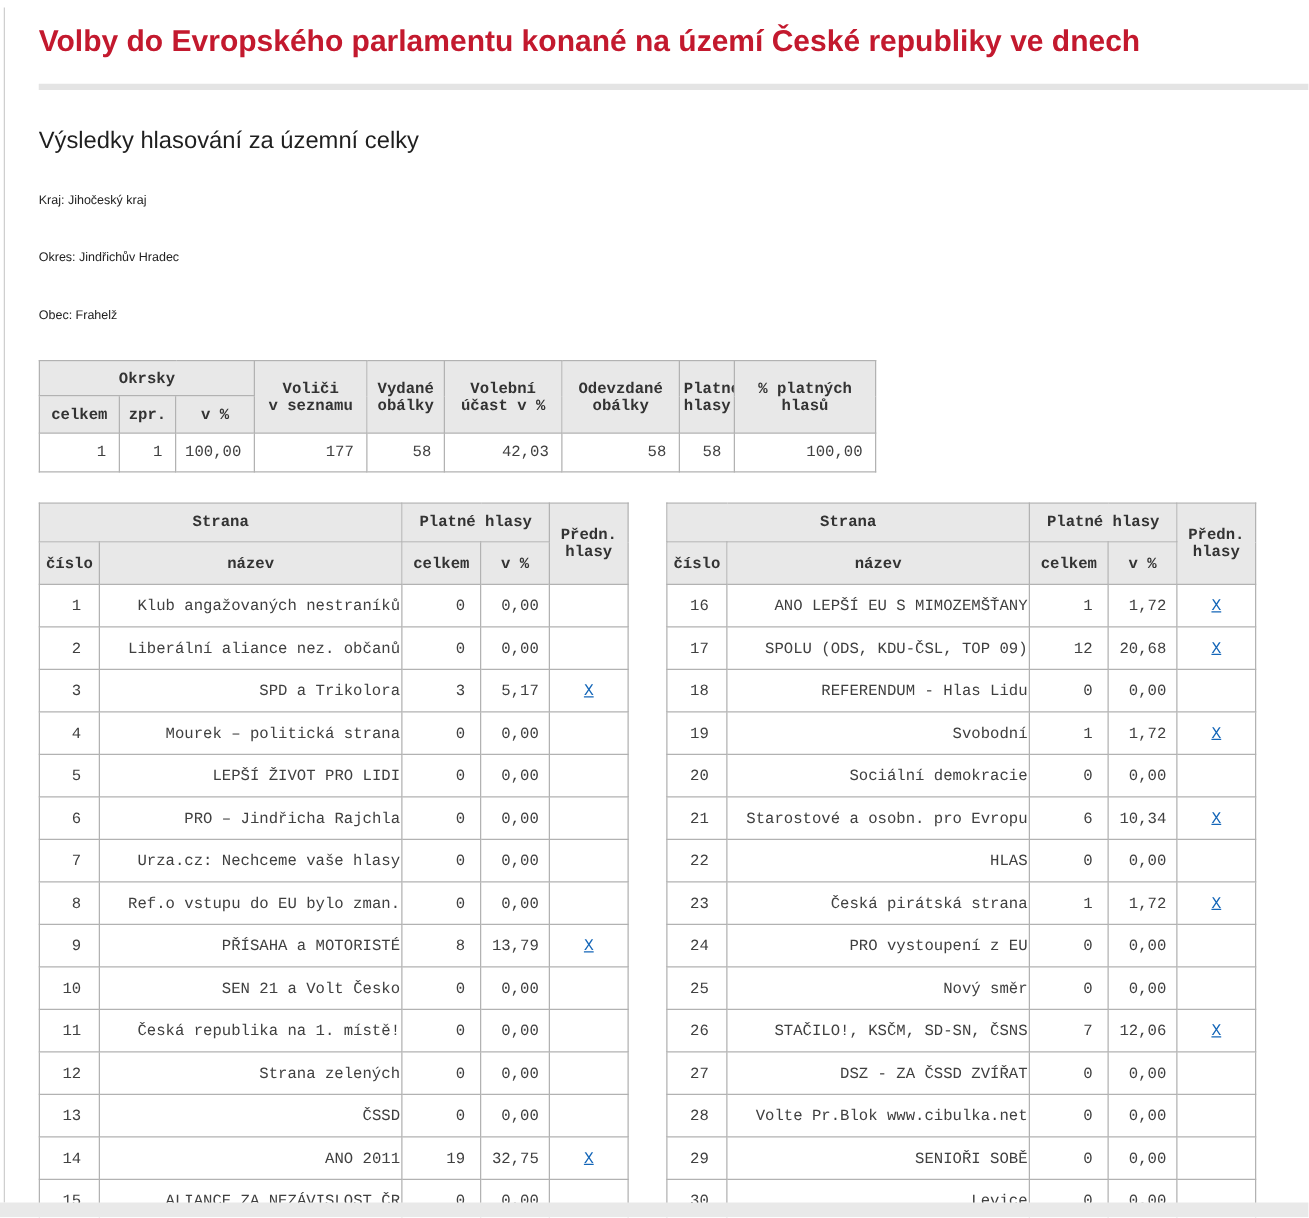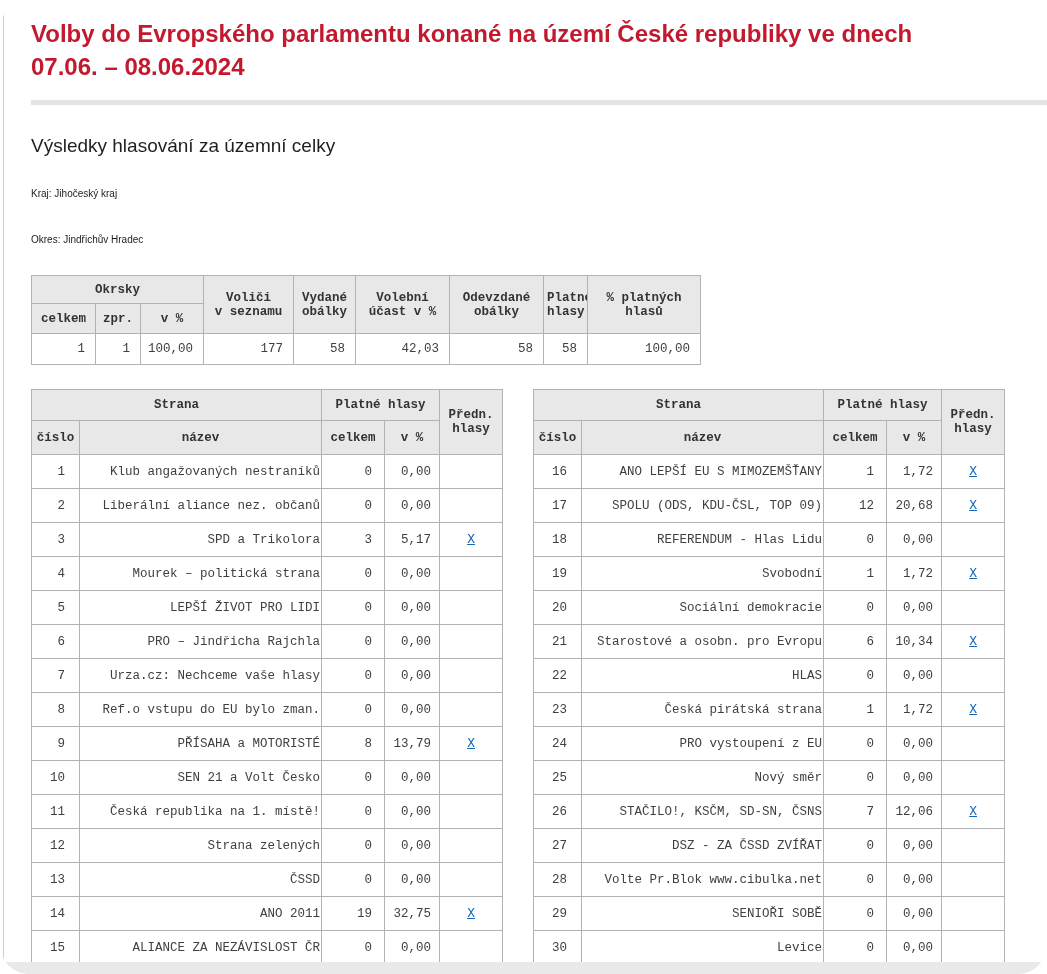--- a/index.html
+++ b/index.html
@@ -1,17 +1,17 @@
 <!DOCTYPE html>
 <html><head>
 <meta charset="utf-8">
 <style>
   html,body{margin:0;padding:0;background:#fff;}
   body{font-family:"Liberation Sans",sans-serif;color:#404040;}
-  .page{position:relative;width:1047px;height:974px;overflow:hidden;background:#fff;border-radius:29px;}
+  .page{position:relative;width:1047px;height:974px;overflow:hidden;background:#fff;}
   .left-edge-line{position:absolute;left:3px;top:6px;bottom:12px;width:1px;background:#cfcfcf;}
   .bottom-strip{position:absolute;left:0;right:0;bottom:0;height:12px;background:#e9e9e9;}
   .content{padding-left:31px;}
 
   h1.page-title{
     margin:17px 40px 0 0;
     font-size:24px;line-height:33px;font-weight:bold;
     color:#c3192e;
   }
   h1.page-title span{display:block;}
@@ -46,29 +46,29 @@
 </head>
 <body>
 
 <div class="page">
   <div class="left-edge-line"></div>
 
   <div class="content">
 
     <h1 class="page-title">
       <span>Volby do Evropského parlamentu konané na území České republiky ve dnech</span>
-      <span>07.06. – 08.06.2024</span>
     </h1>
 
     <div class="divider"></div>
 
     <h2 class="subtitle">Výsledky hlasování za územní celky</h2>
 
     <p class="loc"><span>Kraj:</span> <span>Jihočeský kraj</span></p>
     <p class="loc"><span>Okres:</span> <span>Jindřichův Hradec</span></p>
+    <p class="loc"><span>Obec:</span> <span>Frahelž</span></p>
 
     <table class="summary">
       <colgroup>
         <col style="width:64px">
           <col style="width:45px">
           <col style="width:63px">
         <col style="width:90px">
           <col style="width:62px">
           <col style="width:94px">
         <col style="width:94px">

